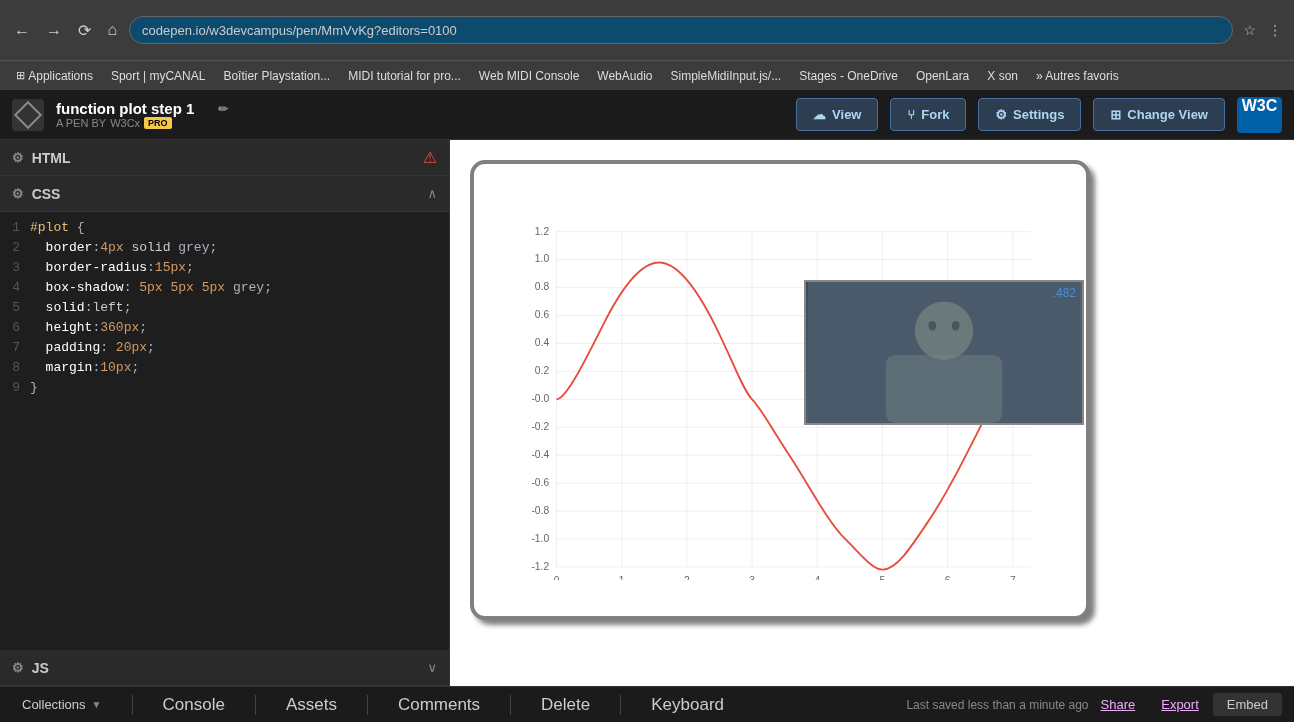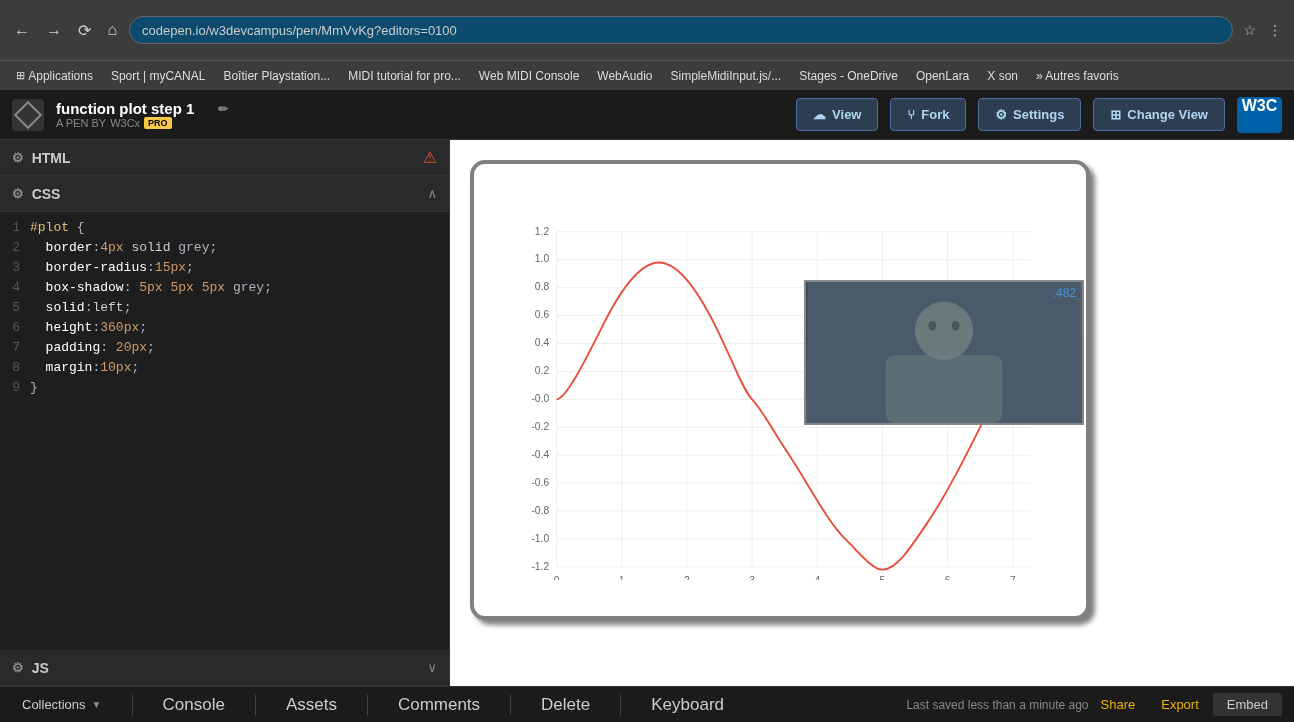--- a/index.html
+++ b/index.html
@@ -111,21 +111,21 @@
       display: flex; align-items: center; padding: 0 12px; gap: 0; flex-shrink: 0;
     }
     .status-left { display: flex; align-items: center; gap: 16px; }
     .status-collections { display: flex; align-items: center; gap: 6px; color: #ccc; font-size: 13px; cursor: pointer; padding: 4px 10px; }
     .status-dropdown-icon { color: #888; font-size: 10px; }
     .status-divider { width: 1px; height: 20px; background: #444; margin: 0 4px; }
     .status-btn { color: #ccc; font-size: 17px; cursor: pointer; padding: 4px 10px; background: none; border: none; }
     .status-spacer { flex: 1; }
     .status-saved { color: #888; font-size: 12px; }
     .status-right { display: flex; align-items: center; gap: 2px; }
-    .status-right-btn { color: #eab308; font-size: 13px; cursor: pointer; padding: 4px 12px; background: none; border: none; }
+    .status-right-btn { color: #f0abfc; font-size: 13px; cursor: pointer; padding: 4px 12px; background: none; border: none; text-decoration: underline; }
     .status-embed-btn { background: #333; color: #ccc; font-size: 13px; cursor: pointer; padding: 4px 14px; border: none; border-radius: 3px; }
   </style>
 </head>
 <body>
 
 <div class="browser-toolbar">
   <div class="nav-buttons">
     <button class="nav-btn">←</button>
     <button class="nav-btn">→</button>
     <button class="nav-btn">⟳</button>

